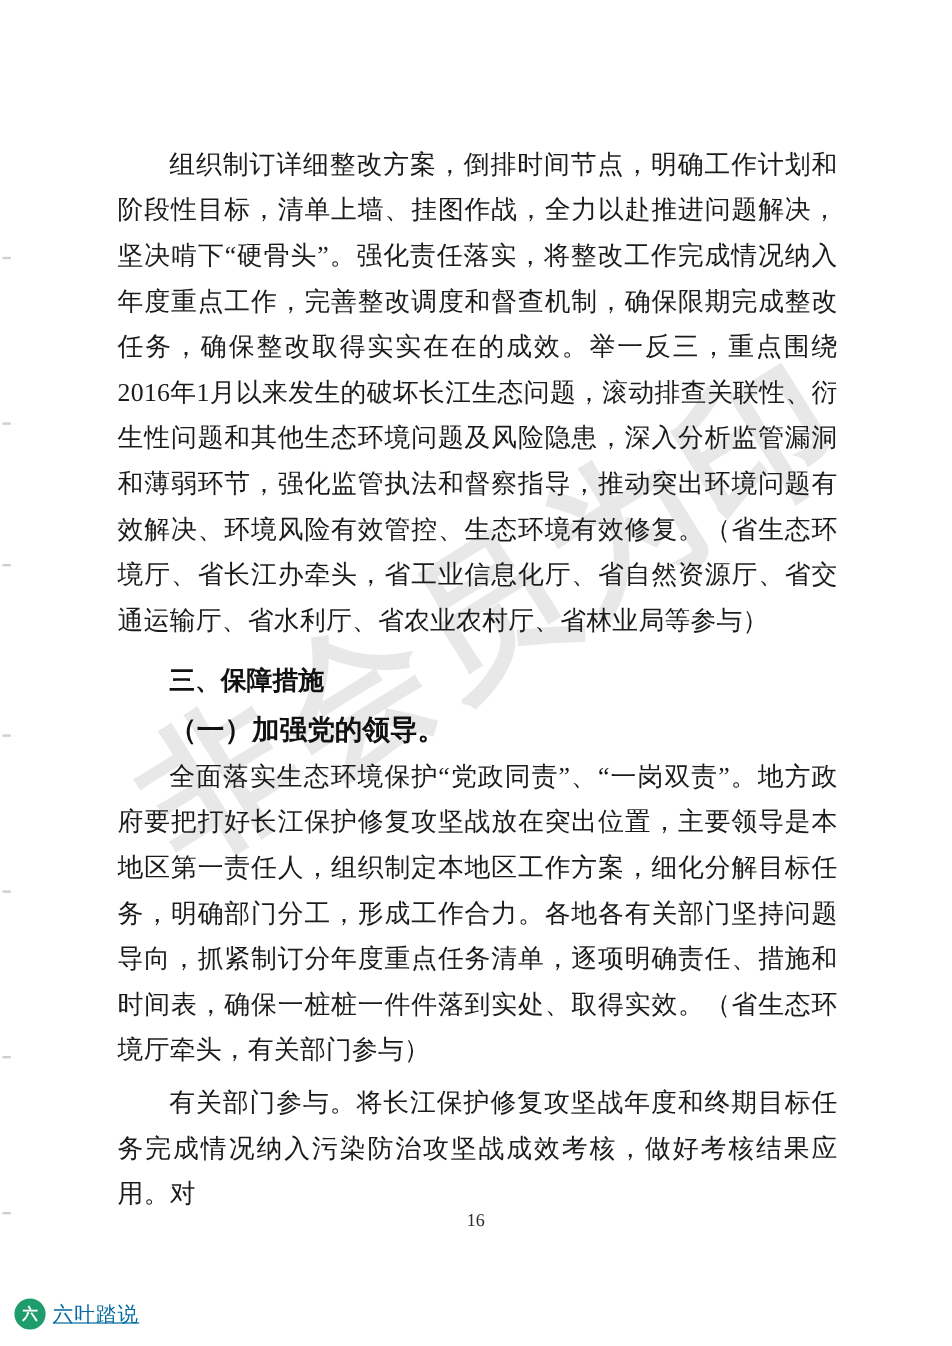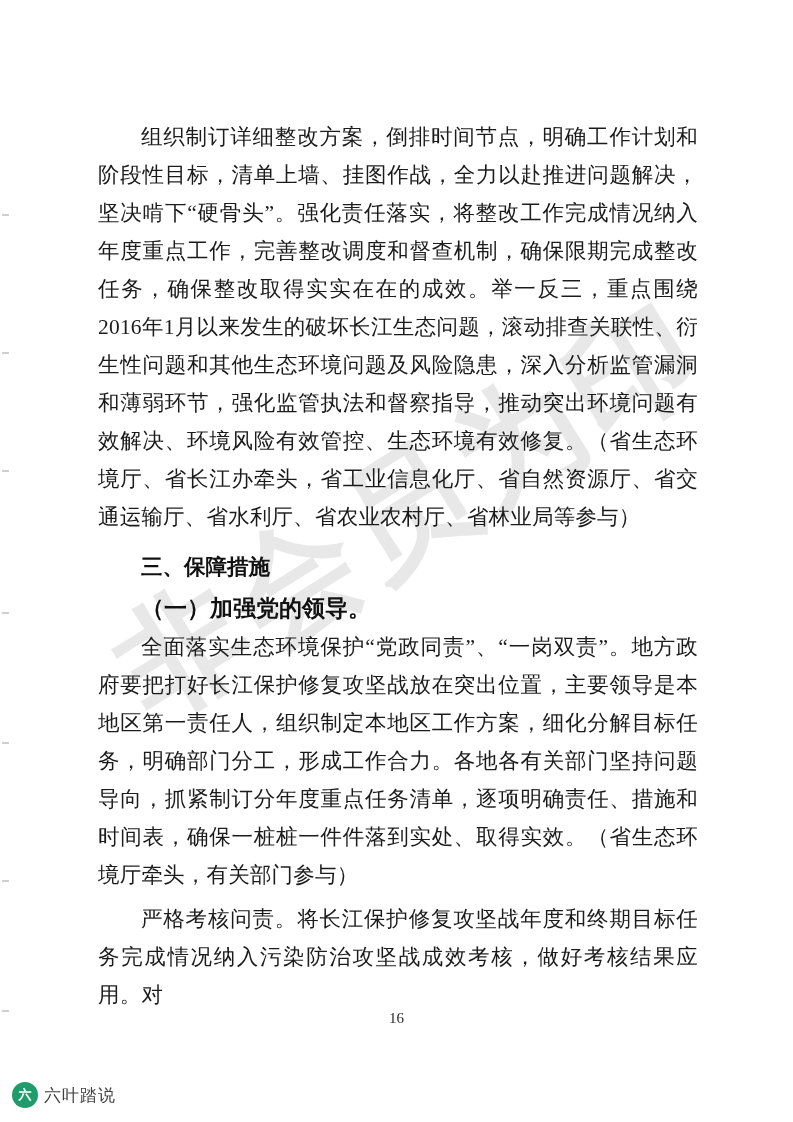--- a/index.html
+++ b/index.html
@@ -103,23 +103,24 @@
     color: #ffffff;
     font-size: 13px;
     font-weight: bold;
     display: flex;
     align-items: center;
     justify-content: center;
     font-family: "Liberation Sans", "DejaVu Sans", sans-serif;
   }
   .logo-text {
     font-size: 17px;
-    color: #404040;
+    color: #0369a1;
     font-family: "Liberation Sans", "DejaVu Sans", sans-serif;
     letter-spacing: 1px;
+    text-decoration: underline;
   }
   
   .edge-mark {
     position: absolute;
     left: 2px;
     width: 7px;
     height: 2px;
     background: #cfcfcf;
   }
 </style>
@@ -130,21 +131,21 @@
 
   <div class="watermark">非会员为印</div>
 
   <div class="doc-body">
     <p class="para indent2">组织制订详细整改方案，倒排时间节点，明确工作计划和阶段性目标，清单上墙、挂图作战，全力以赴推进问题解决，坚决啃下“硬骨头”。强化责任落实，将整改工作完成情况纳入年度重点工作，完善整改调度和督查机制，确保限期完成整改任务，确保整改取得实实在在的成效。举一反三，重点围绕2016年1月以来发生的破坏长江生态问题，滚动排查关联性、衍生性问题和其他生态环境问题及风险隐患，深入分析监管漏洞和薄弱环节，强化监管执法和督察指导，推动突出环境问题有效解决、环境风险有效管控、生态环境有效修复。（省生态环境厅、省长江办牵头，省工业信息化厅、省自然资源厅、省交通运输厅、省水利厅、省农业农村厅、省林业局等参与）</p>
     <div class="gap"></div>
     <p class="heading">三、保障措施</p>
     <p class="subheading">（一）加强党的领导。</p>
     <p class="para indent2">全面落实生态环境保护“党政同责”、“一岗双责”。地方政府要把打好长江保护修复攻坚战放在突出位置，主要领导是本地区第一责任人，组织制定本地区工作方案，细化分解目标任务，明确部门分工，形成工作合力。各地各有关部门坚持问题导向，抓紧制订分年度重点任务清单，逐项明确责任、措施和时间表，确保一桩桩一件件落到实处、取得实效。（省生态环境厅牵头，有关部门参与）</p>
     <div class="gap"></div>
-    <p class="para indent2">严格考核问责。将长江保护修复攻坚战年度和终期目标任务完成情况纳入污染防治攻坚战成效考核，做好考核结果应用。对</p>
+    <p class="para indent2">有关部门参与。将长江保护修复攻坚战年度和终期目标任务完成情况纳入污染防治攻坚战成效考核，做好考核结果应用。对</p>
   </div>
 
   <div class="page-number">16</div>
 
   <div class="edge-mark" style="top: 214px;"></div>
   <div class="edge-mark" style="top: 352px;"></div>
   <div class="edge-mark" style="top: 470px;"></div>
   <div class="edge-mark" style="top: 612px;"></div>
   <div class="edge-mark" style="top: 742px;"></div>
   <div class="edge-mark" style="top: 880px;"></div>

